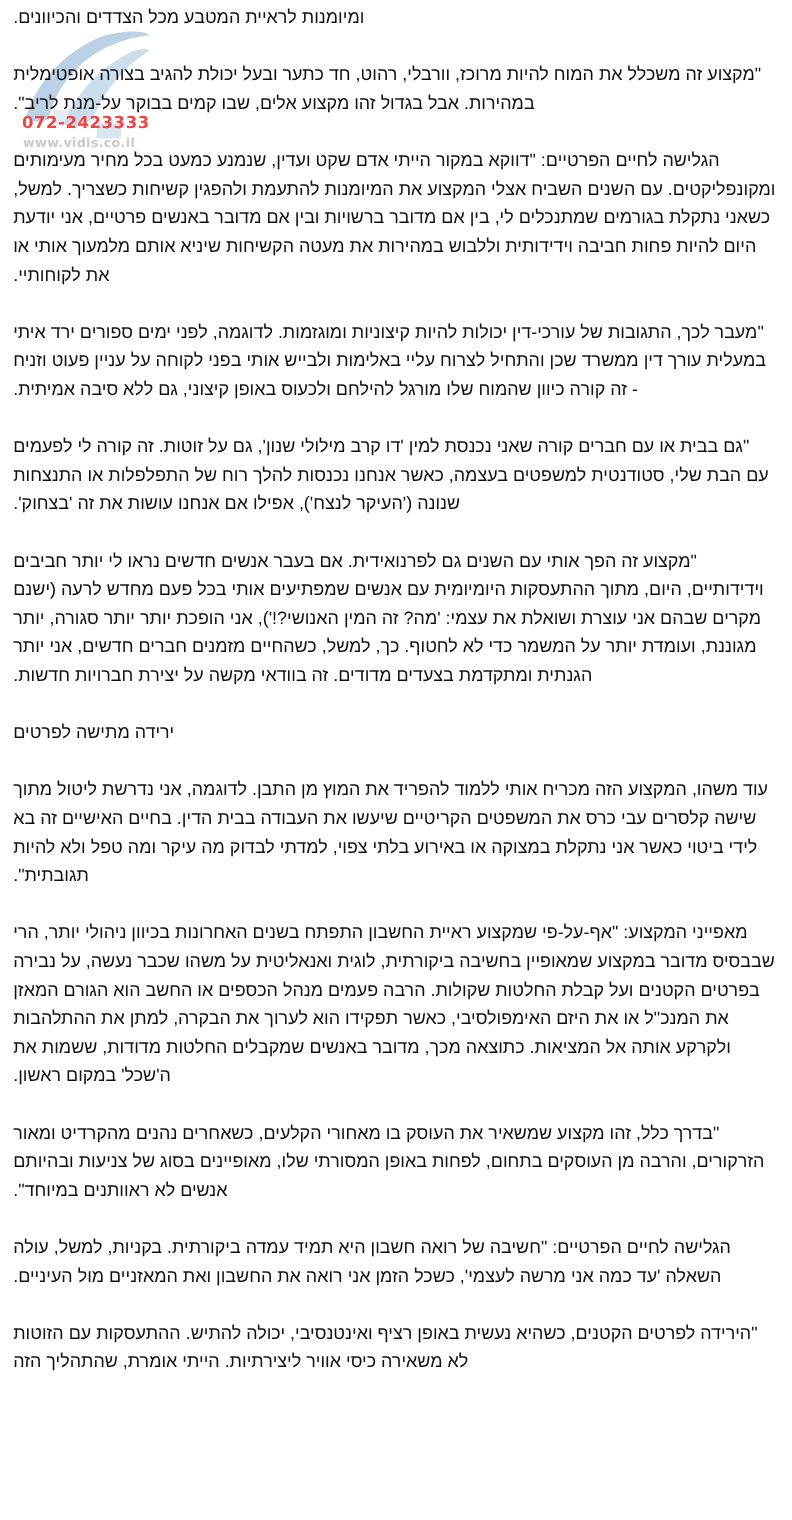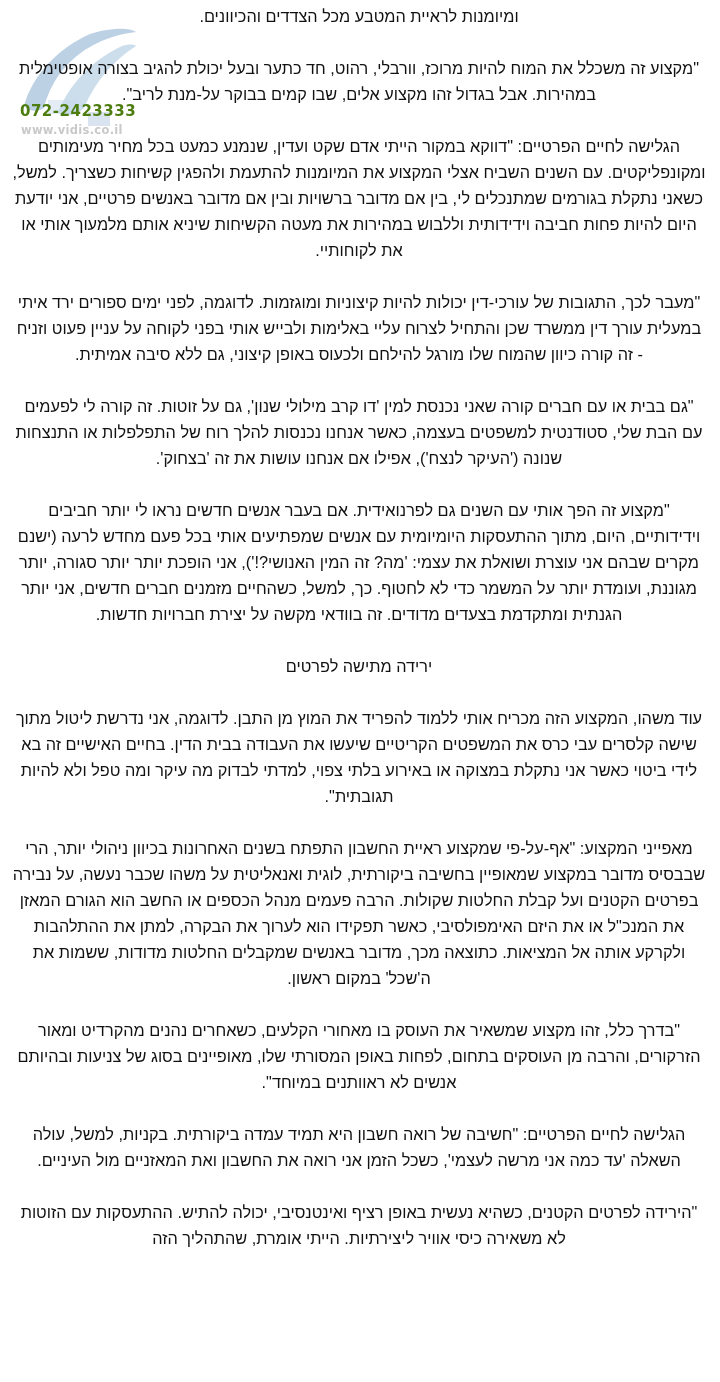--- a/index.html
+++ b/index.html
@@ -10,21 +10,21 @@
     body {
       width: 720px;
       height: 1382px;
       overflow: hidden;
       position: relative;
       font-family: "Liberation Sans", "DejaVu Sans", sans-serif;
       color: #111111;
     }
     .article {
       direction: rtl;
-      text-align: center;
+      text-align: left;
       position: absolute;
       top: 3px;
       right: 14px;
       width: 694px;
       font-size: 16.3px;
       line-height: 26px;
     }
     .article p {
       margin: 0 0 26px 0;
       padding: 0;
@@ -38,21 +38,21 @@
       pointer-events: none;
       opacity: 0.9;
     }
     .wm-phone {
       position: absolute;
       left: 20px;
       top: 102px;
       font-family: "DejaVu Sans", sans-serif;
       font-weight: bold;
       font-size: 15px;
-      color: #4d7c0f;
+      color: #ef4444;
       letter-spacing: 0.5px;
       direction: ltr;
       pointer-events: none;
     }
     .wm-url {
       position: absolute;
       left: 21px;
       top: 123px;
       font-family: "DejaVu Sans", sans-serif;
       font-weight: bold;

